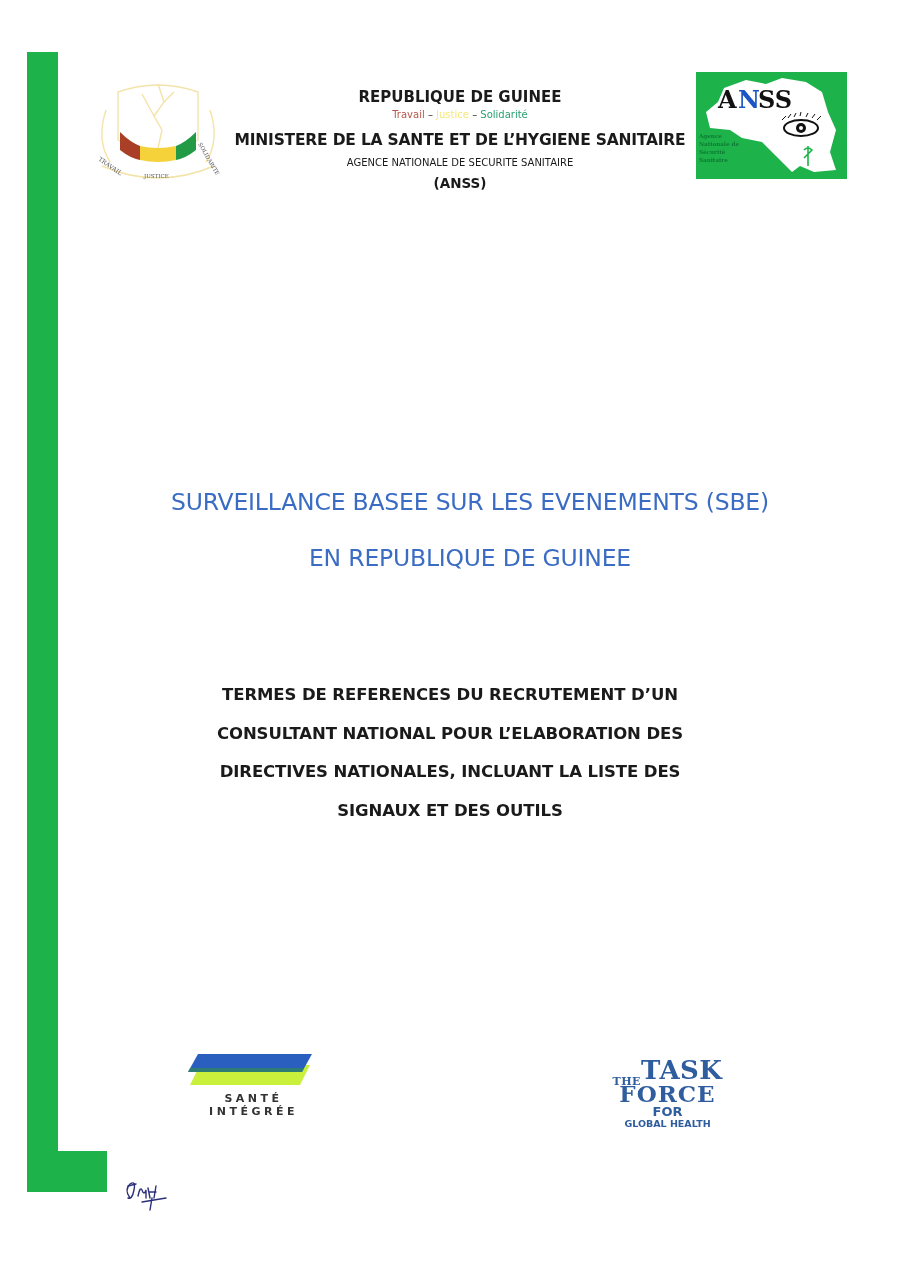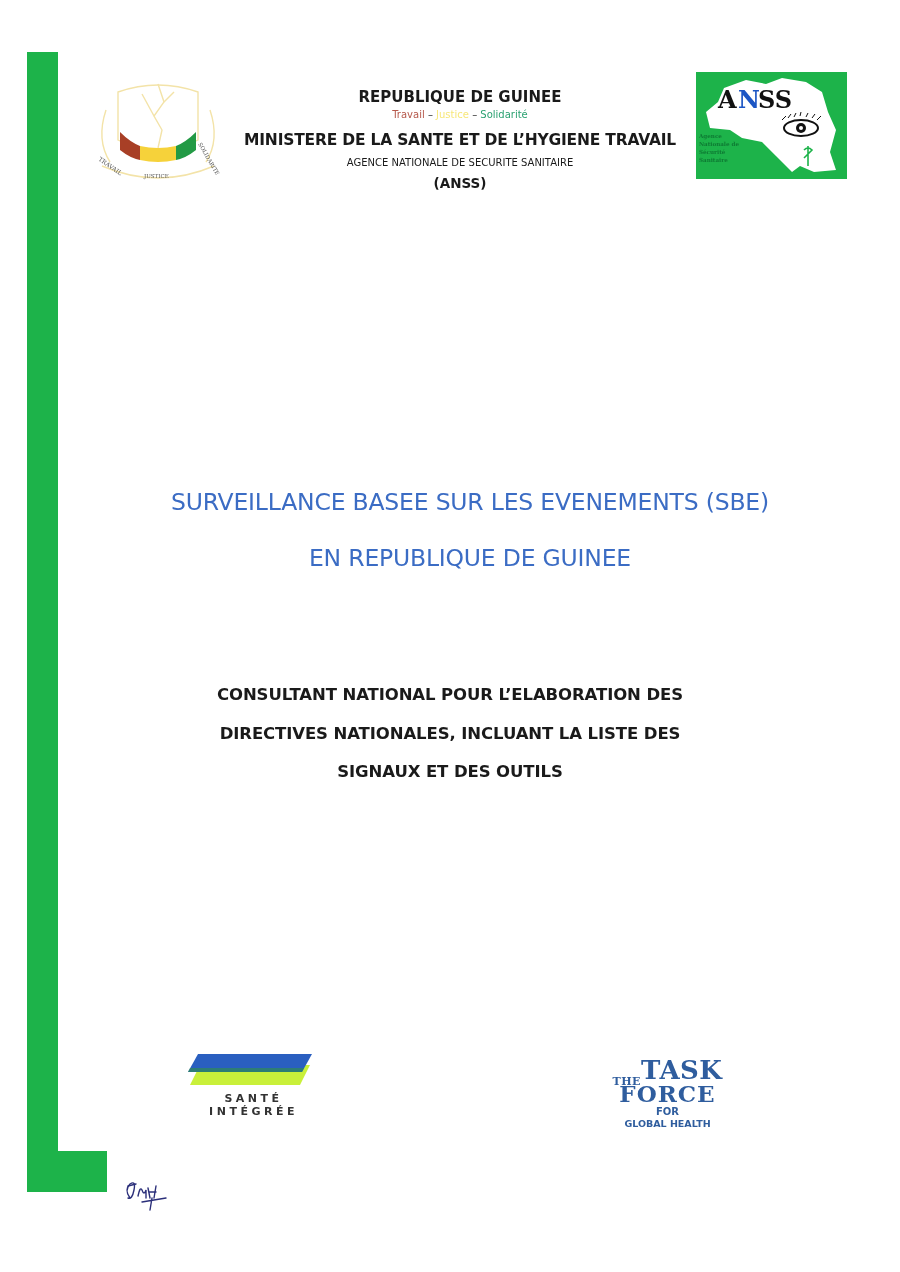--- a/index.html
+++ b/index.html
@@ -26,21 +26,21 @@
 
   .subtitle { left:140px; top:676px; width:620px; text-align:center; color:#1a1a1a; font-family:"DejaVu Sans", sans-serif; font-weight:bold; font-size:16.5px; line-height:38.5px; letter-spacing:-0.1px; }
 
   .sante { left:186px; top:1050px; width:135px; height:80px; }
   .sante-text { left:186px; top:1092px; width:135px; text-align:center; font-family:"DejaVu Sans", sans-serif; font-weight:bold; font-size:11px; letter-spacing:3.5px; line-height:13px; color:#333; }
 
   .taskforce { left:605px; top:1058px; width:125px; text-align:center; color:#2f5d9e; font-family:"DejaVu Serif", serif; }
   .tf-the { font-size:11px; font-weight:bold; vertical-align:top; position:relative; top:12px; }
   .tf-task { font-size:26px; font-weight:bold; letter-spacing:0.5px; line-height:24px; }
   .tf-force { font-size:23px; font-weight:bold; letter-spacing:1px; line-height:24px; }
-  .tf-for { font-size:10px; font-weight:bold; line-height:11px; font-family:"DejaVu Sans", sans-serif; }
+  .tf-for { font-size:13px; font-weight:bold; line-height:11px; font-family:"DejaVu Sans", sans-serif; }
   .tf-gh { font-size:9.5px; font-weight:bold; line-height:13px; font-family:"DejaVu Sans", sans-serif; }
 
   .signature { left:122px; top:1176px; width:50px; height:40px; }
 </style>
 </head>
 <body>
 
 <div class="abs bar-v"></div>
 <div class="abs bar-h"></div>
 
@@ -66,21 +66,21 @@
 
 <div class="abs header-center">
   <div class="h-rep">REPUBLIQUE DE GUINEE</div>
   <div class="motto">
     <span class="m1">Travail</span>
     <span class="sep">–</span>
     <span class="m2">Justice</span>
     <span class="sep">–</span>
     <span class="m3">Solidarité</span>
   </div>
-  <div class="h-min">MINISTERE DE LA SANTE ET DE L’HYGIENE TRAVAIL</div>
+  <div class="h-min">MINISTERE DE LA SANTE ET DE L’HYGIENE SANITAIRE</div>
   <div class="h-agency">AGENCE NATIONALE DE SECURITE SANITAIRE</div>
   <div class="h-anss">(ANSS)</div>
 </div>
 
 <div class="abs anss-logo">
   <svg width="151" height="107" viewBox="0 0 151 107">
     <path d="M28 16 L50 8 L70 12 L86 6 L110 10 L126 20 L132 40 L140 58 L134 80 L140 98 L118 100 L104 94 L96 100 L80 84 L66 70 L46 66 L34 58 L14 56 L10 40 L22 30 Z" fill="#ffffff"></path>
     <text x="22" y="36" font-family="DejaVu Serif, serif" font-weight="bold" font-size="24" fill="#111">A</text>
     <text x="42" y="36" font-family="DejaVu Serif, serif" font-weight="bold" font-size="24" fill="#1c56c4">N</text>
     <text x="62" y="36" font-family="DejaVu Serif, serif" font-weight="bold" font-size="24" fill="#111">SS</text>
@@ -97,20 +97,21 @@
     </g>
   </svg>
 </div>
 
 <div class="abs main-title">
   <div>SURVEILLANCE BASEE SUR LES EVENEMENTS (SBE)</div>
   <div>EN REPUBLIQUE DE GUINEE</div>
 </div>
 
 <div class="abs subtitle">
+  <div>TERMES DE REFERENCES DU RECRUTEMENT D’UN</div>
   <div>CONSULTANT NATIONAL POUR L’ELABORATION DES</div>
   <div>DIRECTIVES NATIONALES, INCLUANT LA LISTE DES</div>
   <div>SIGNAUX ET DES OUTILS</div>
 </div>
 
 <div class="abs sante">
   <svg width="135" height="40" viewBox="0 0 135 40">
     <polygon points="14,15 124,15 114,35 4,35" fill="#c9f03a"></polygon>
     <polygon points="12,4 126,4 116,22 2,22" fill="#2a5fc0"></polygon>
     <polygon points="4,18 118,18 116,22 2,22" fill="#2f8a55" opacity="0.7"></polygon>

